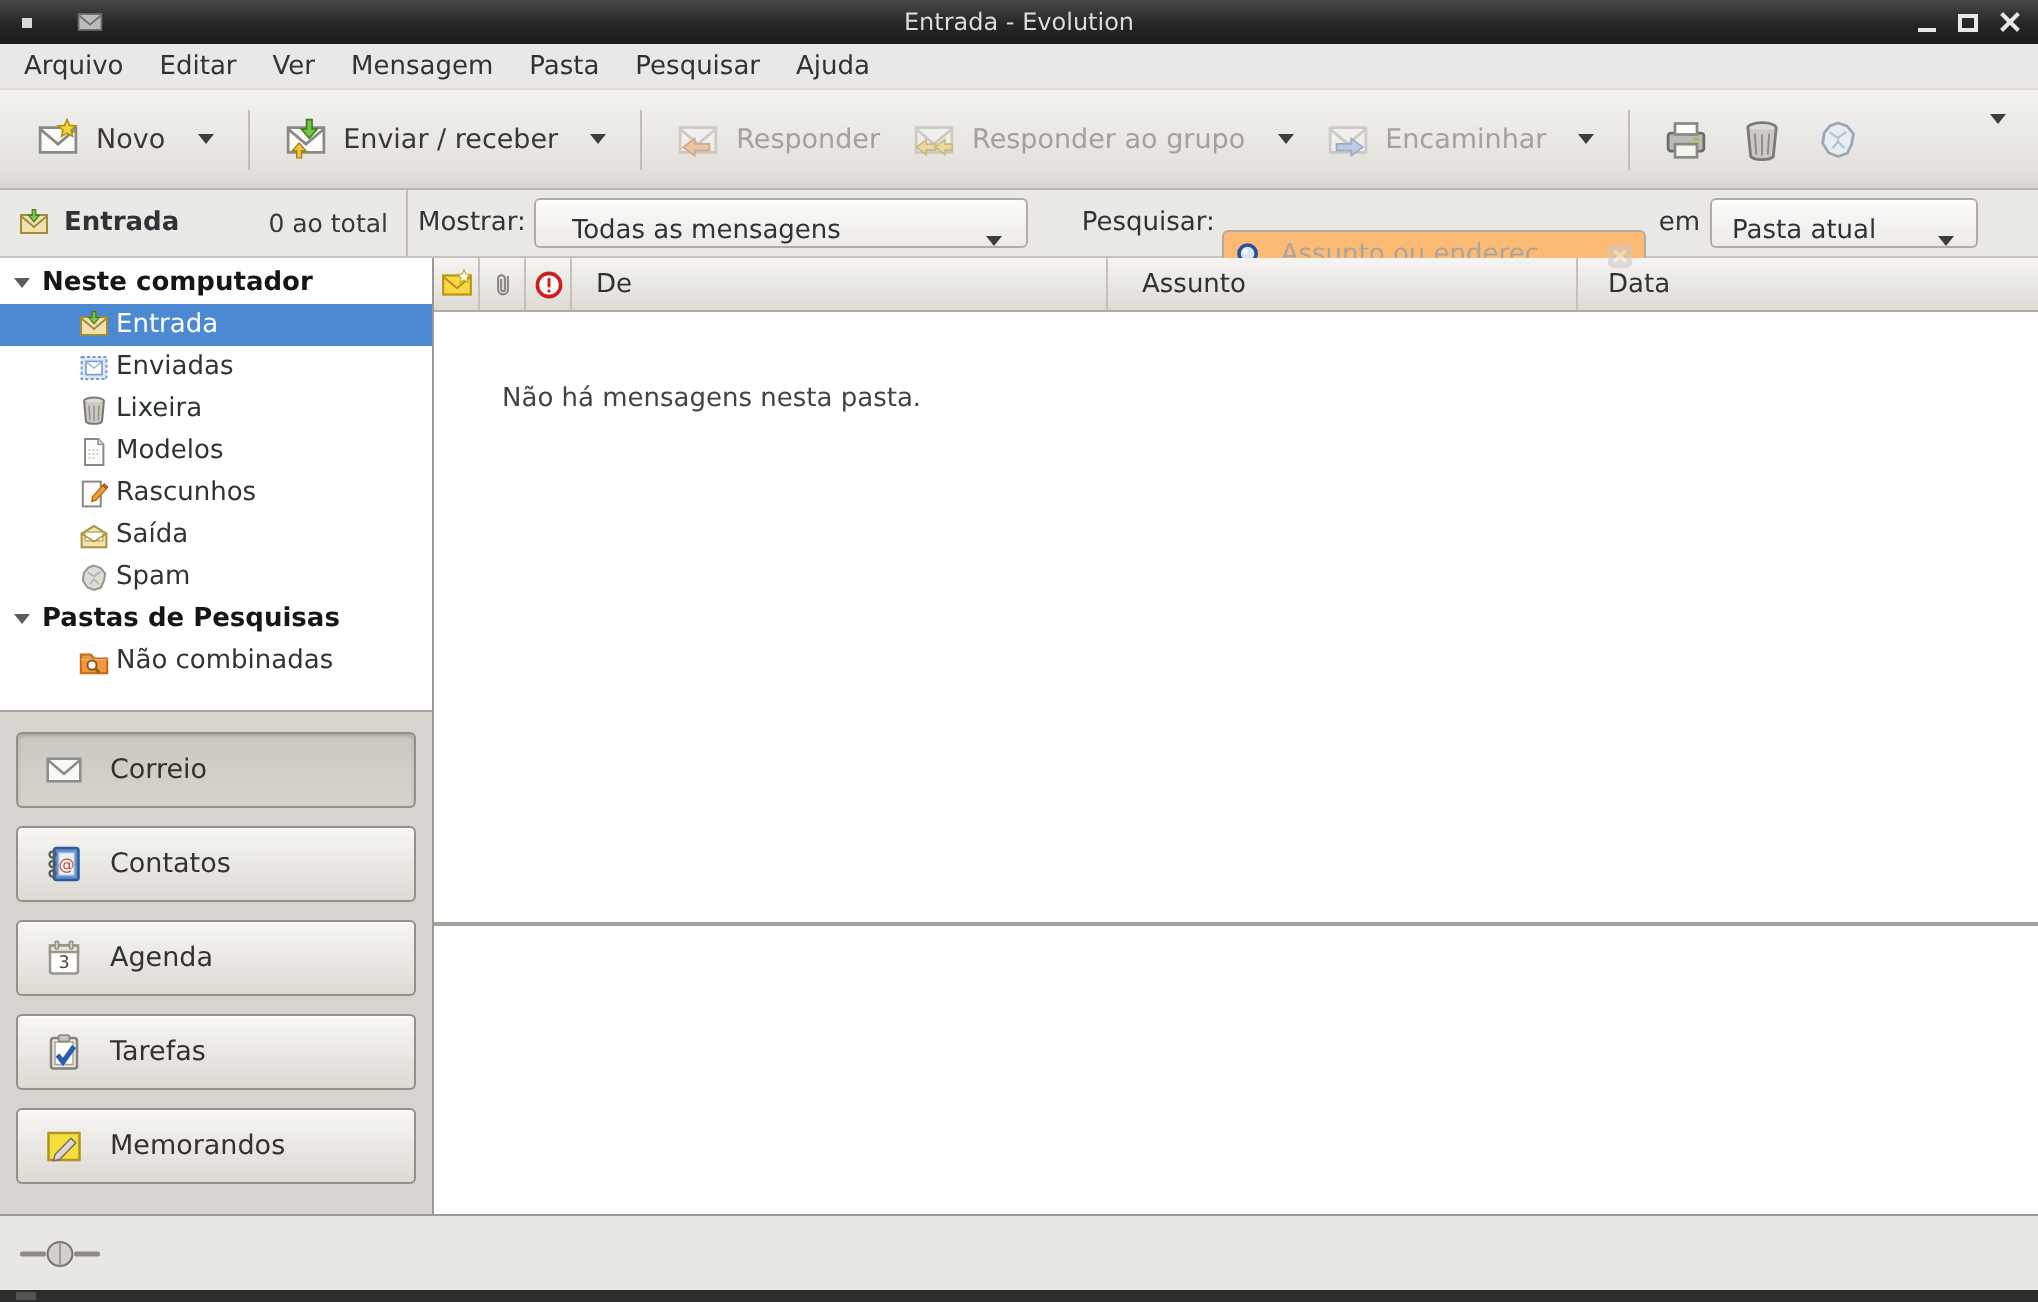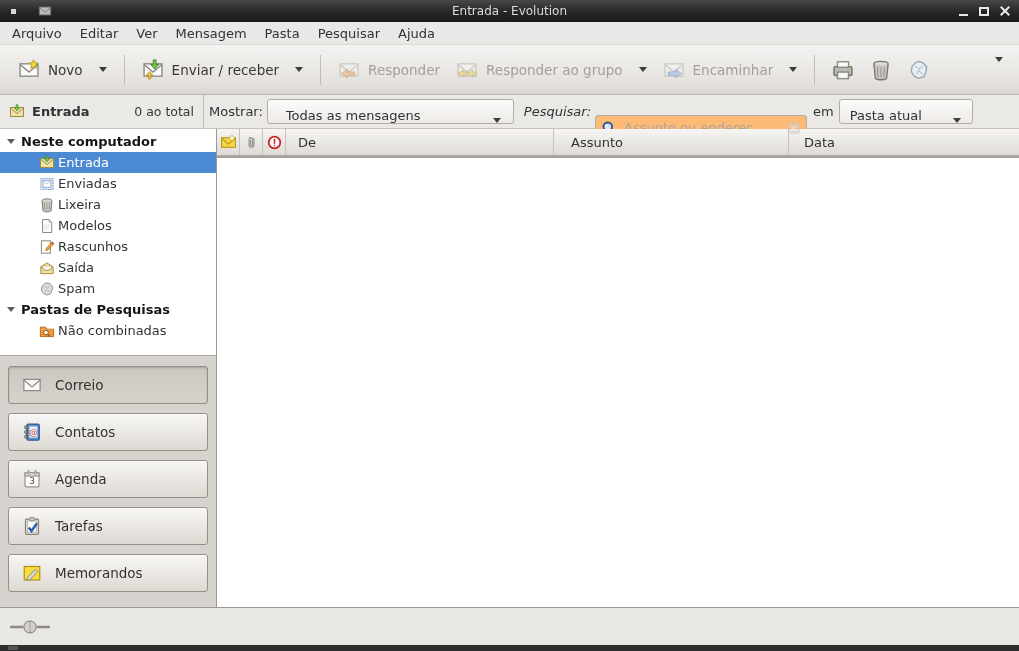--- a/index.html
+++ b/index.html
@@ -75,21 +75,21 @@
   .fb-label { margin-left:5px; }
   .combo {
     height:25px; border:1px solid #b2aca4; border-radius:3px;
     background:linear-gradient(#fcfcfb, #edeae6);
     display:flex; align-items:flex-end;
   }
   .combo-show { width:247px; margin-left:4px; padding:0 12px 0 18px; }
   .combo-scope { width:134px; margin-left:5px; margin-right:4px; padding:0 11px 0 10px; }
   .combo-text { white-space:nowrap; overflow:hidden; }
   .combo .arrow-down { margin-left:auto; }
-  .fb-search-label { margin-left:10px;font-style:italic; }
+  .fb-search-label { margin-left:27px; }
   .search-entry {
     width:212px; height:25px; margin-left:4px;
     border:1px solid #b2aca4; border-radius:3px; background:#fdba74;
     display:flex; align-items:center; padding:0 5px; gap:5px;margin-top:32px;
   }
   .search-entry input {
     flex:1; min-width:0; border:none; background:transparent; outline:none;
     font-family:"DejaVu Sans", sans-serif; font-size:13px; color:#2e3436;
   }
   .search-entry input::placeholder { color:#a9a59f; opacity:1; }
@@ -452,20 +452,23 @@
           <span class="icon i15"><svg viewBox="0 0 16 16" xmlns="http://www.w3.org/2000/svg">
                 <circle cx="8" cy="8" r="6.2" fill="#fdfdfd" stroke="#cc1f1f" stroke-width="1.9"></circle>
                 <rect x="7.2" y="4.3" width="1.6" height="5" rx="0.6" fill="#cc1f1f"></rect>
                 <rect x="7.2" y="10.4" width="1.6" height="1.6" rx="0.5" fill="#cc1f1f"></rect>
               </svg></span>
         </div>
         <div class="col col-de">De</div>
         <div class="col col-assunto">Assunto</div>
         <div class="col col-data">Data</div>
       </div>
+      <div class="list-body">
+        <div class="empty-text">Não há mensagens nesta pasta.</div>
+      </div>
       <div class="pane-divider"></div>
       <div class="preview"></div>
     </div>
   </div>
 
   <div class="statusbar">
     <span class="icon plug"><svg viewBox="0 0 40 14" xmlns="http://www.w3.org/2000/svg">
           <rect x="0" y="5.8" width="13" height="2.4" rx="1" fill="#8d8b84"></rect>
           <rect x="27" y="5.8" width="13" height="2.4" rx="1" fill="#8d8b84"></rect>
           <ellipse cx="20" cy="7" rx="6.2" ry="6" fill="#d4d1cc" stroke="#76746e" stroke-width="1"></ellipse>

